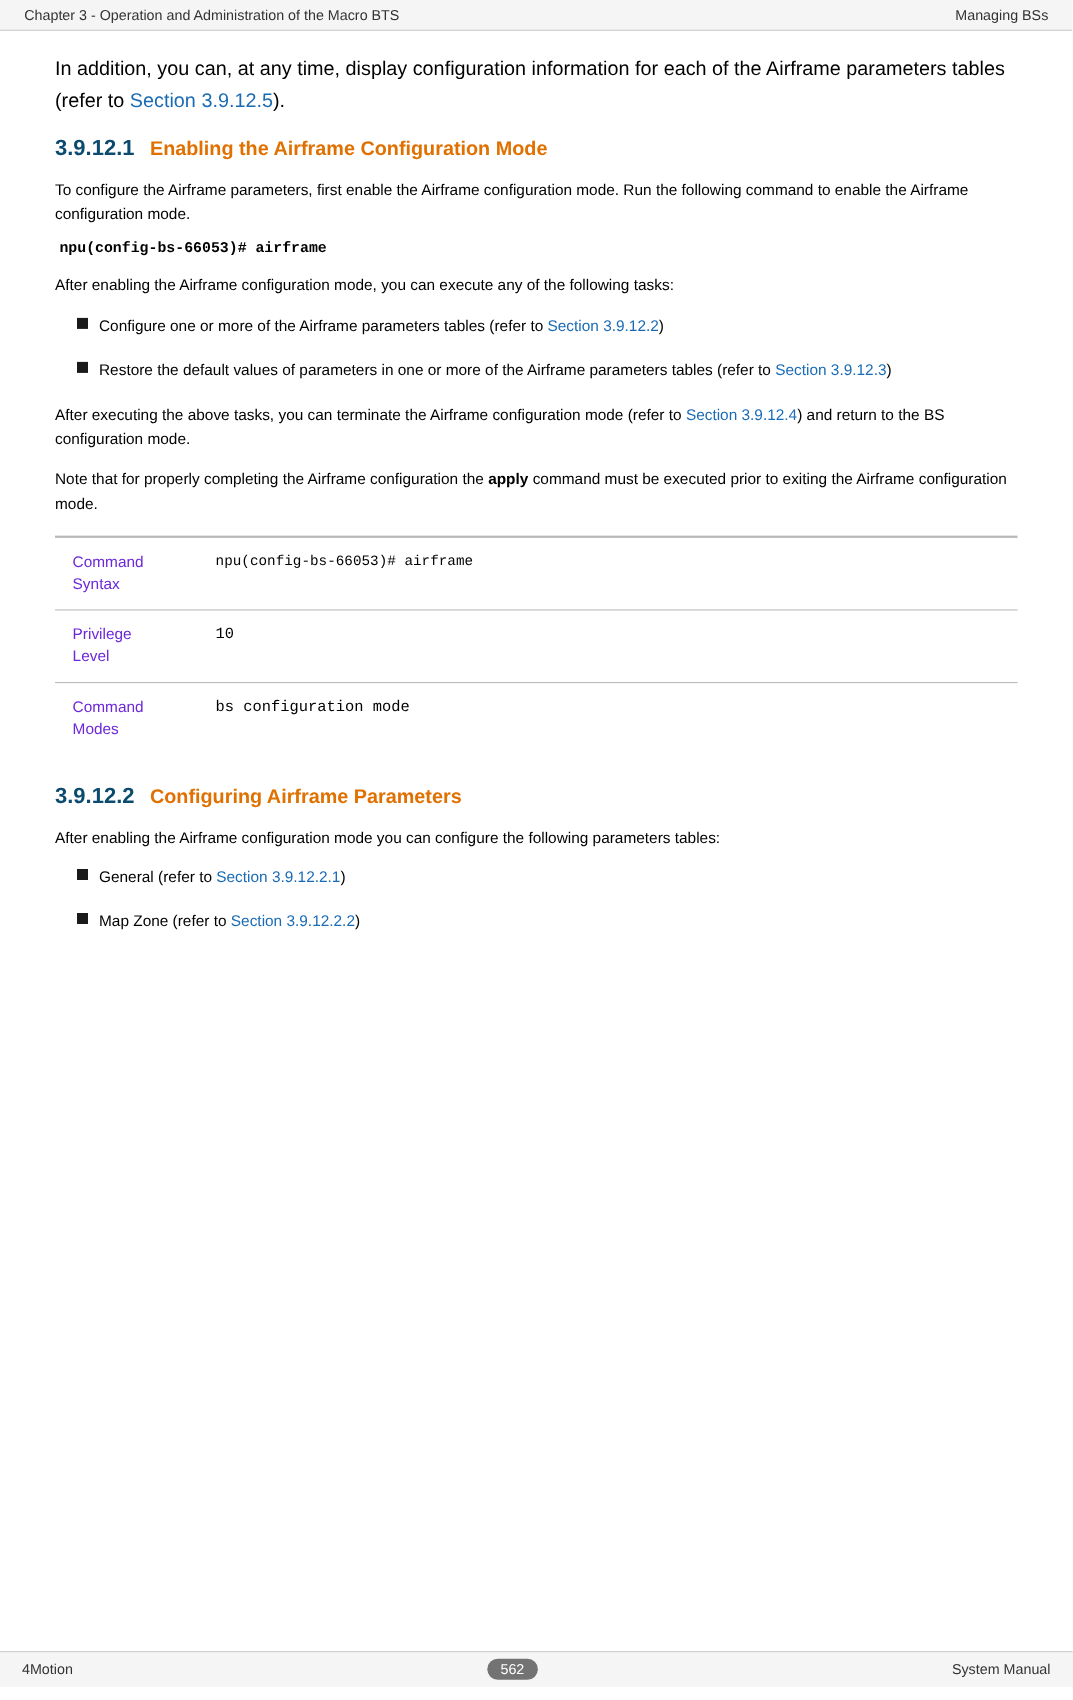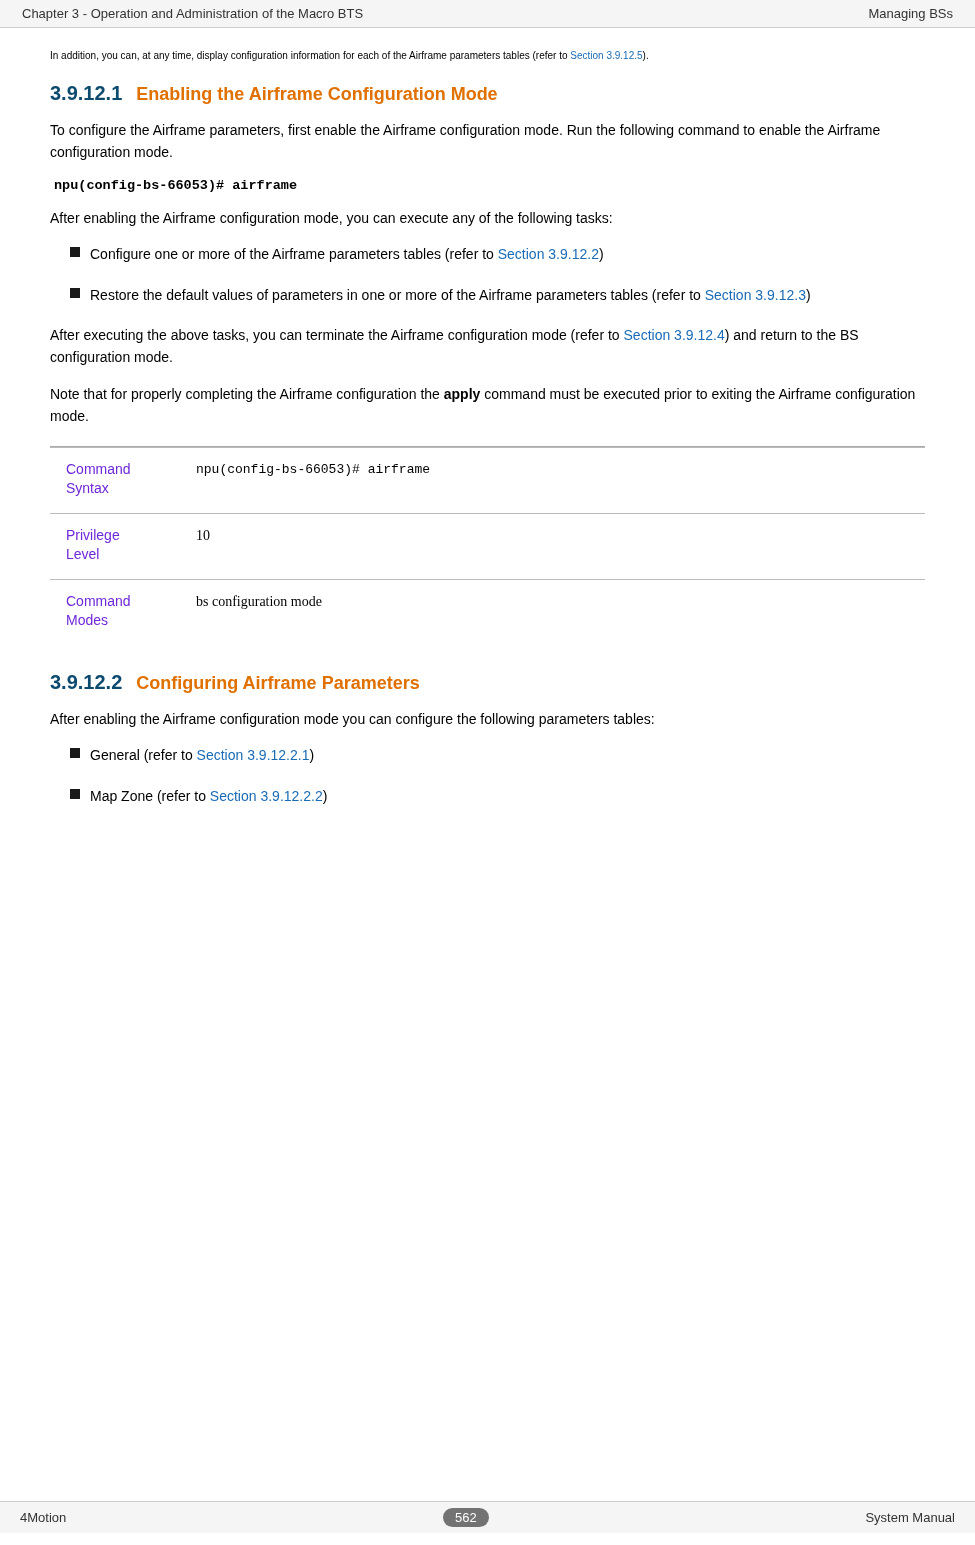--- a/index.html
+++ b/index.html
@@ -26,21 +26,21 @@
       color: #333;
     }
 
     
     .content {
       padding: 20px 50px 20px 50px;
     }
 
     
     .intro-para {
-      font-size: 10px;
+      font-size: 18px;
       line-height: 1.6;
       margin-bottom: 18px;
     }
 
     
     .section-heading {
       display: flex;
       align-items: baseline;
       gap: 14px;
       margin-bottom: 14px;
@@ -132,21 +132,21 @@
       padding-bottom: 14px;
     }
     .info-table .value-cell {
       font-family: 'Courier New', Courier, monospace;
       font-size: 13px;
       border-top: 1px solid #bbb;
       padding-top: 14px;
       padding-bottom: 14px;
     }
     .info-table .value-cell-plain {
-      font-family: Liberation Serif, serif;
+      font-family: Liberation Mono, monospace;
       font-size: 14px;
       border-top: 1px solid #bbb;
       padding-top: 14px;
       padding-bottom: 24px;
     }
     .label-multiline {
       line-height: 1.4;
     }
 
     

